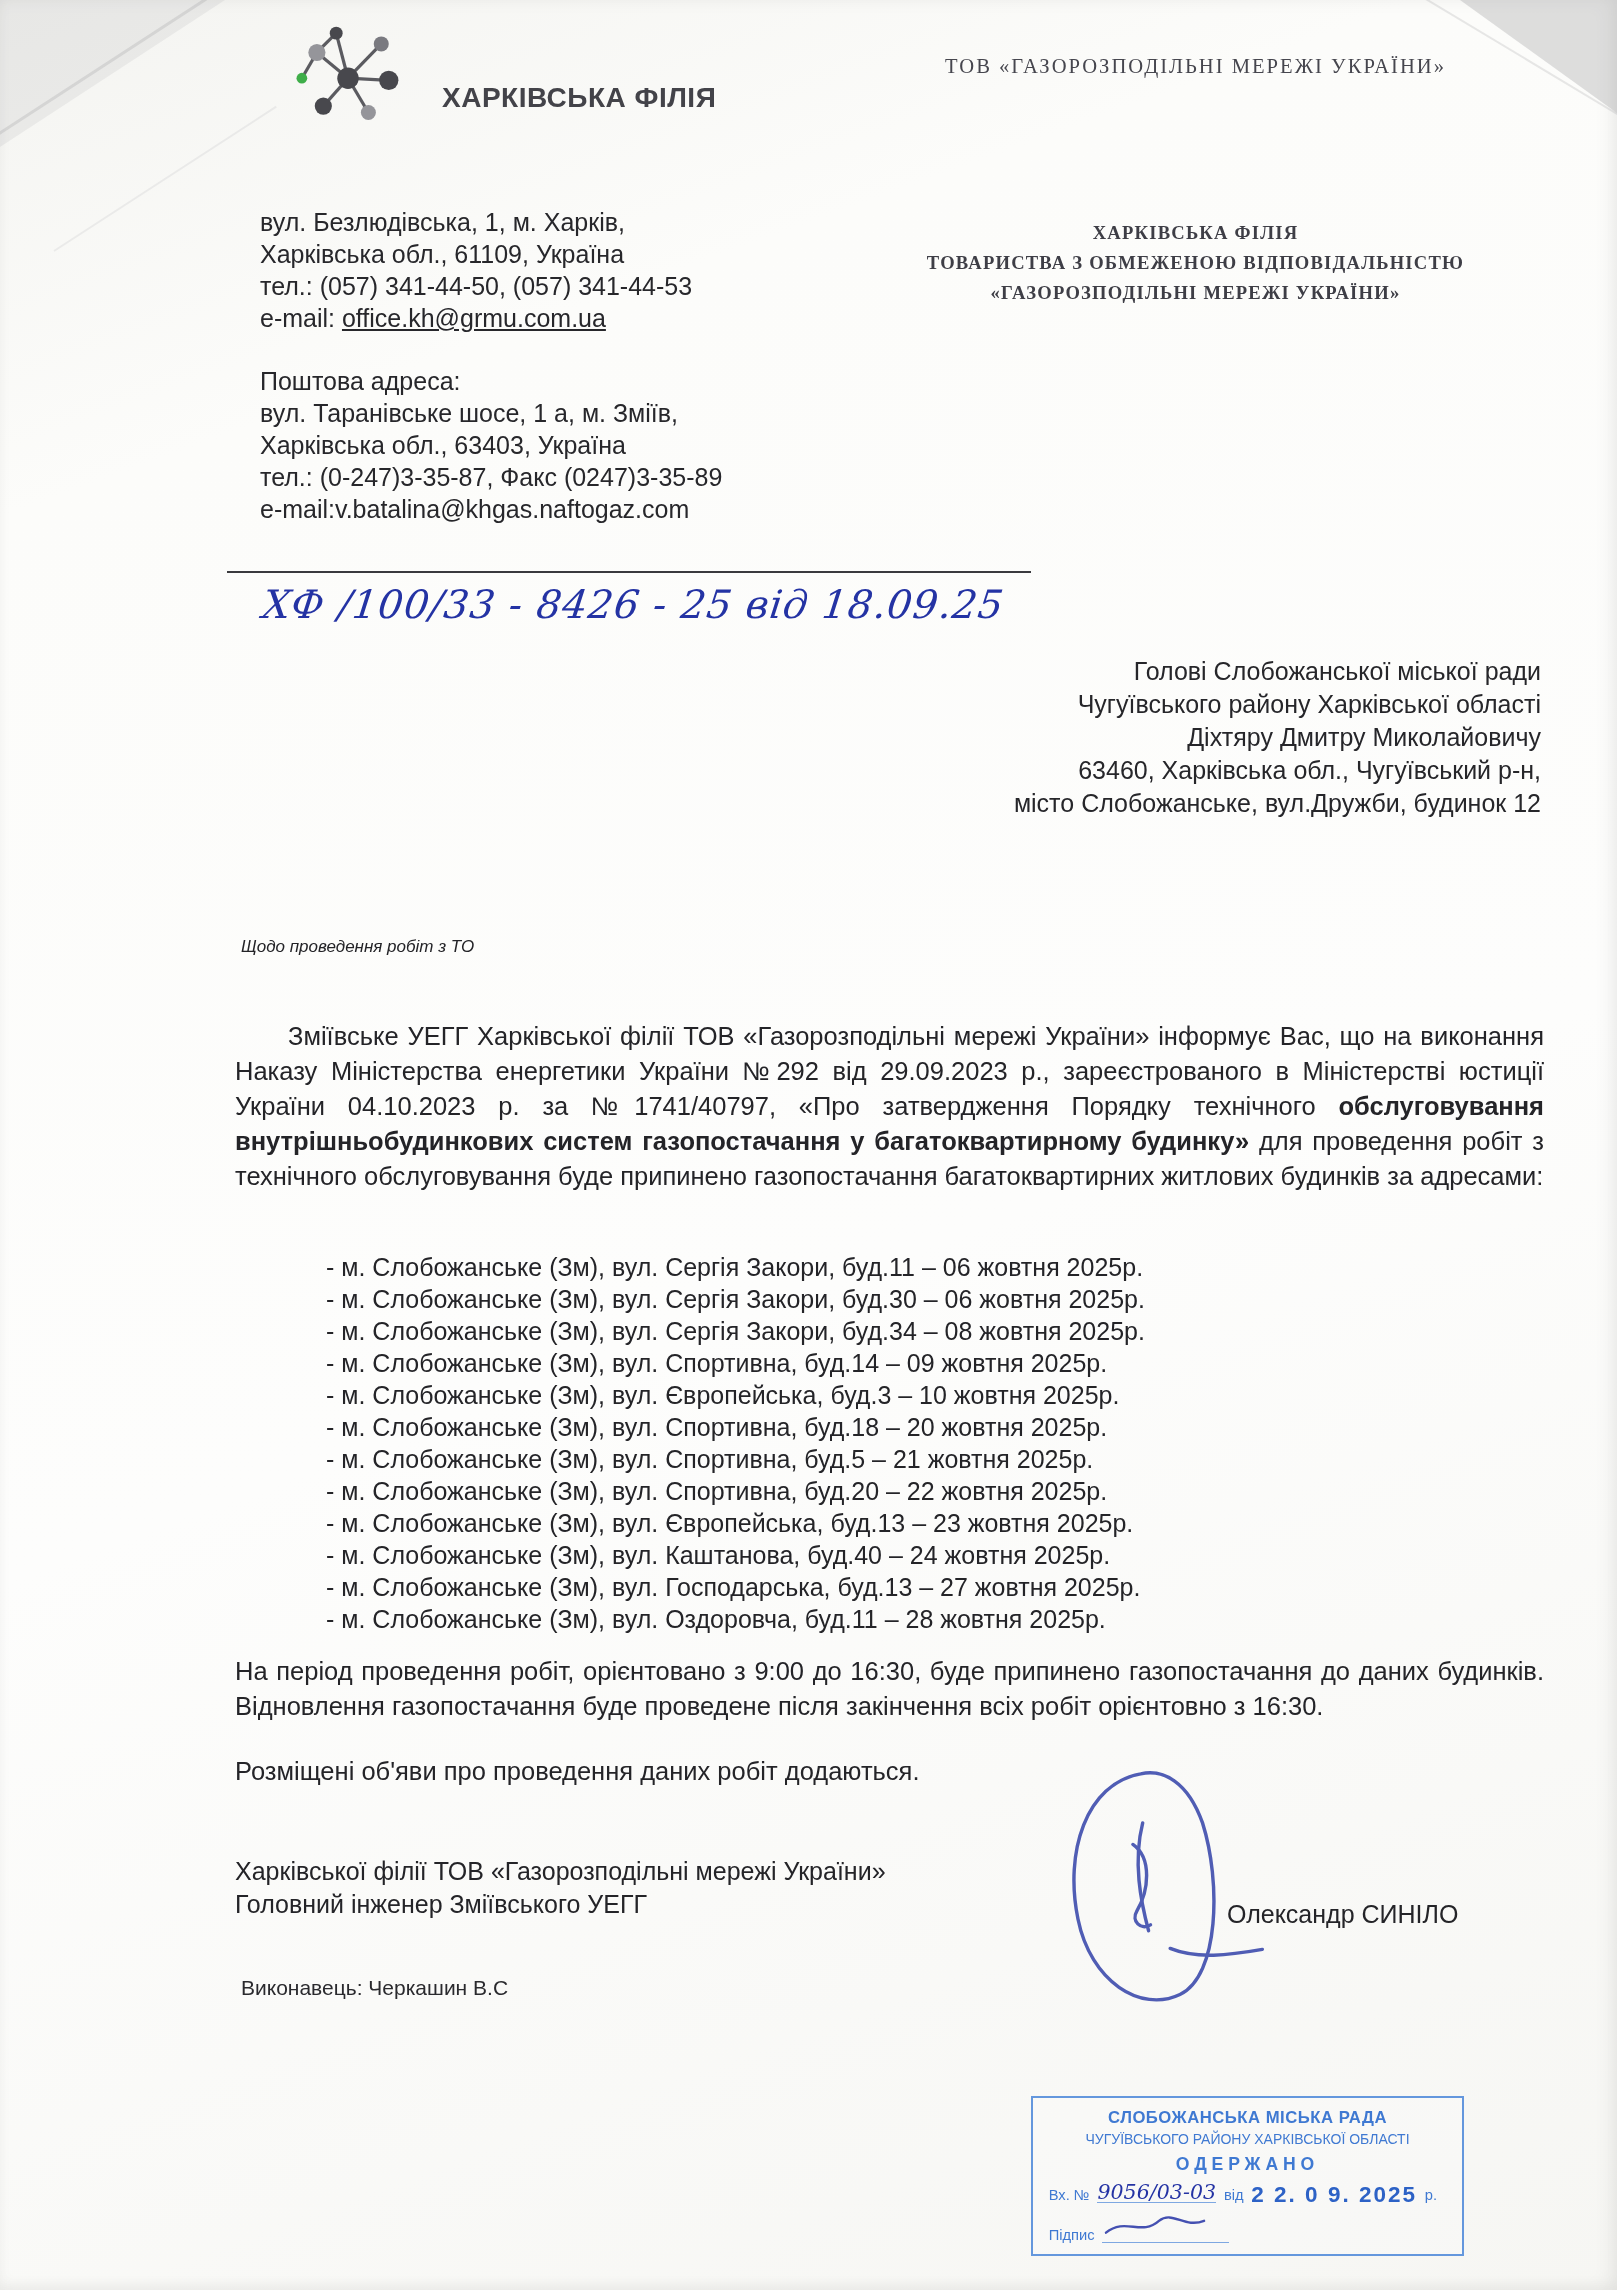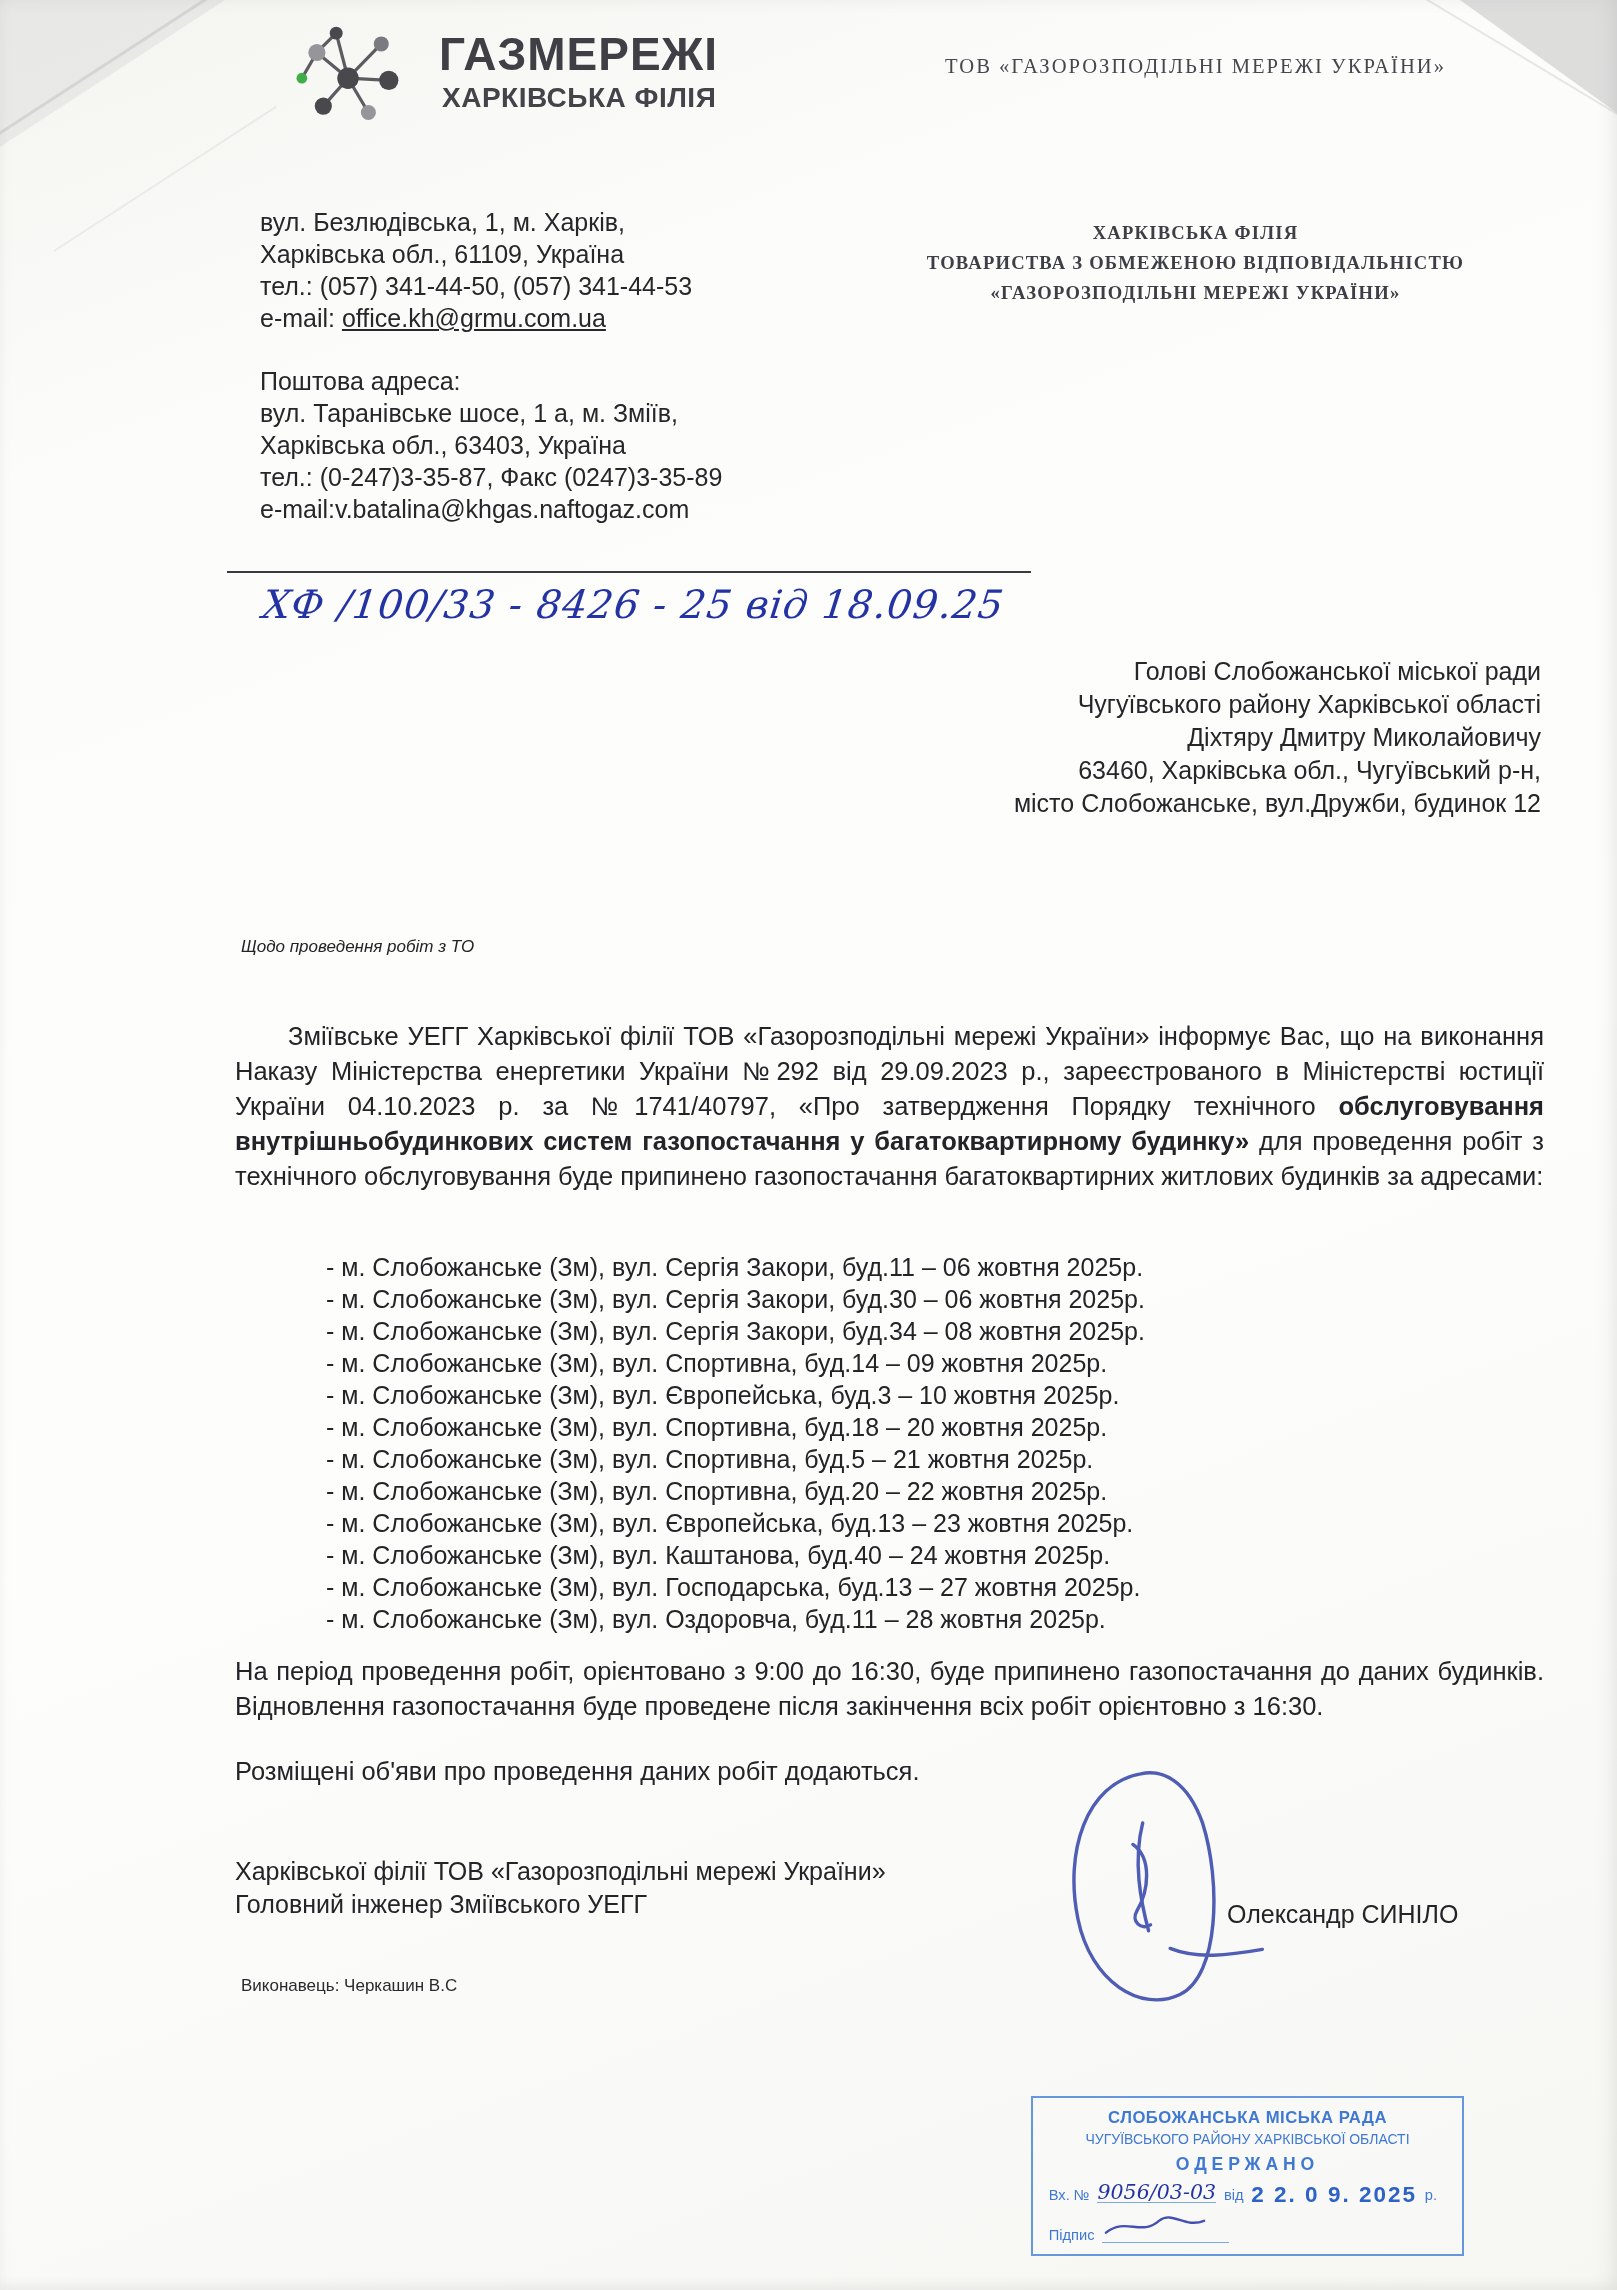--- a/index.html
+++ b/index.html
@@ -47,21 +47,21 @@
   .subject { font-size:17px; font-weight:normal; font-style:italic; color:#232327; }
 
   .para { width:1309px; text-align:justify; font-size:25.5px; line-height:35px; color:#242428; margin:0; }
   .indent { text-indent:53px; }
   .bold { font-weight:bold; }
 
   .addr-list { font-size:25px; line-height:32px; color:#242428; }
 
   .sig-lines { font-size:25px; line-height:33px; color:#242428; }
   .sig-name  { font-size:25px; color:#242428; }
-  .executor  { font-size:17px; color:#2a2a2e; }
+  .executor  { font-size:21px; color:#2a2a2e; }
 
   
   .stamp { width:429px; border:2.9px solid rgba(74,134,216,.85); padding:9.8px 0 11.8px 0;
            color:#3f79d2; background:rgba(255,255,255,.2); }
   .stamp .s1 { font-size:16.7px; font-weight:bold; text-align:center; letter-spacing:0.5px; }
   .stamp .s2 { font-size:14px; text-align:center; margin-top:2.9px; }
   .stamp .s3 { font-size:17.6px; font-weight:bold; text-align:center; letter-spacing:4.9px; margin-top:6.9px; }
   .stamp-row { display:flex; align-items:flex-end; gap:7.8px; padding-left:15.7px; margin-top:9.8px; font-size:14.7px; }
   .stamp-hand { font-family:"DejaVu Serif", serif; font-style:italic; color:#2433a4;
                 transform:skewX(-7deg); font-size:20.6px; line-height:17.6px; }
@@ -94,21 +94,20 @@
       <circle cx="55" cy="58" r="10" fill="#48484d"></circle>
       <circle cx="26" cy="34" r="8" fill="#95959a"></circle>
       <circle cx="44" cy="16" r="6" fill="#48484d"></circle>
       <circle cx="86" cy="26" r="7" fill="#7a7a80"></circle>
       <circle cx="93" cy="60" r="9" fill="#48484d"></circle>
       <circle cx="74" cy="90" r="7" fill="#95959a"></circle>
       <circle cx="32" cy="84" r="8" fill="#48484d"></circle>
       <circle cx="12" cy="58" r="5" fill="#3fae49"></circle>
     </svg>
   </div>
-  <div class="abs logo-title" style="left:439px; top:27.4px;">ГАЗМЕРЕЖІ</div>
   <div class="abs logo-sub" style="left:442px; top:82px;">ХАРКІВСЬКА ФІЛІЯ</div>
   <div class="abs co-name" style="left:887px; top:55px;text-align:center;">ТОВ «ГАЗОРОЗПОДІЛЬНІ МЕРЕЖІ УКРАЇНИ»</div>
 
   <div class="abs addr" style="left:260px; top:206px;">
     <div>вул. Безлюдівська, 1, м. Харків,</div>
     <div>Харківська обл., 61109, Україна</div>
     <div>тел.: (057) 341-44-50, (057) 341-44-53</div>
     <div>
       <span>e-mail: </span><span class="u">office.kh@grmu.com.ua</span>
     </div>

